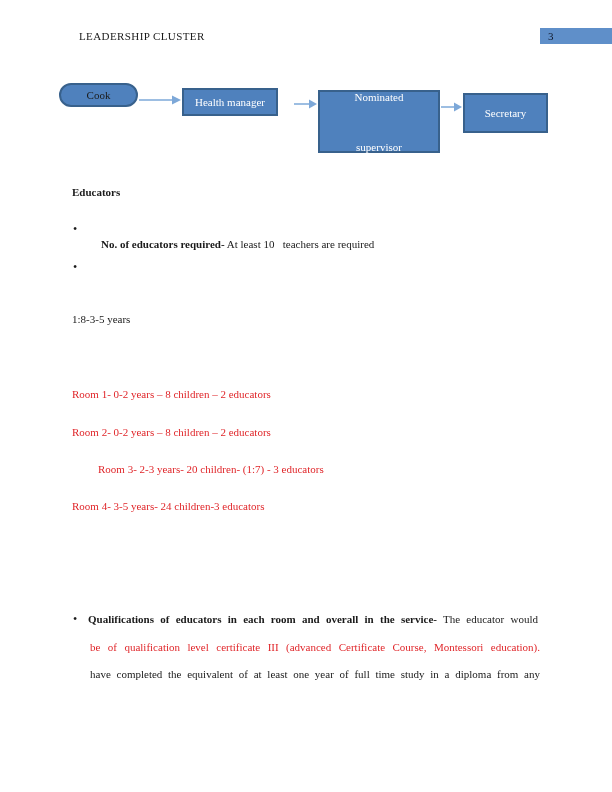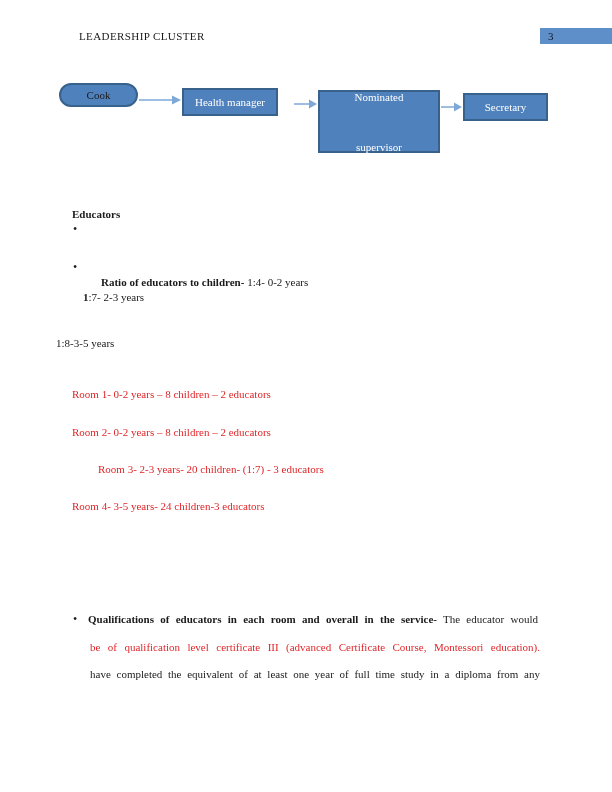--- a/index.html
+++ b/index.html
@@ -88,38 +88,35 @@
   <div class="flowbox tall" style="left:318px; top:90px; width:122px; height:63px;">
     <span class="boxline">Nominated</span>
     <span class="boxline">supervisor</span>
   </div>
 
   <svg class="abs" style="left:441px; top:100px;" width="21" height="14">
     <line x1="0" y1="7" x2="13" y2="7" stroke="#7da8d8" stroke-width="1.5"></line>
     <polygon points="13,2.5 21,7 13,11.5" fill="#7da8d8"></polygon>
   </svg>
 
-  <div class="flowbox" style="left:463px; top:93px; width:85px; height:28px;">
+  <div class="flowbox" style="left:463px; top:93px; width:85px; height:40px;">
     <span class="boxline">Secretary</span>
   </div>
 
-  <div class="line b" style="left:72px; top:185px;margin-top:22px;">Educators</div>
+  <div class="line b" style="left:72px; top:185px;">Educators</div>
 
   <span class="marker" style="left:73px; top:222px;">•</span>
+  <div class="line" style="left:90px; top:222px;">
+    <span class="seg b">No. of educators required-</span><span class="seg"> At least 10   teachers are required</span>
+  </div>
 
   <span class="marker" style="left:73px; top:260px;">•</span>
-  <div class="line" style="left:90px; top:260px;">
-    <span class="seg b">Ratio of educators to children-</span><span class="seg"> 1:4- 0-2 years</span>
-  </div>
 
-  <div class="line" style="left:72px; top:275px;">
-    <span class="seg b">1</span><span class="seg">:7- 2-3 years</span>
-  </div>
 
-  <div class="line" style="left:56px; top:312px;margin-top:24px;">1:8-3-5 years</div>
+  <div class="line" style="left:72px; top:312px;">1:8-3-5 years</div>
 
   <div class="line red" style="left:72px; top:387px;">Room 1- 0-2 years – 8 children – 2 educators</div>
   <div class="line red" style="left:72px; top:425px;">Room 2- 0-2 years – 8 children – 2 educators</div>
   <div class="line red" style="left:72px; top:462px;margin-left:26px;">Room 3- 2-3 years- 20 children- (1:7) - 3 educators</div>
   <div class="line red" style="left:72px; top:499px;">Room 4- 3-5 years- 24 children-3 educators</div>
 
   <span class="marker" style="left:73px; top:612px;">•</span>
   <div class="justify-line" style="left:88px; top:612px;">
     <span class="b">Qualifications of educators in each room and overall in the service-</span><span> The educator would</span>
   </div>

